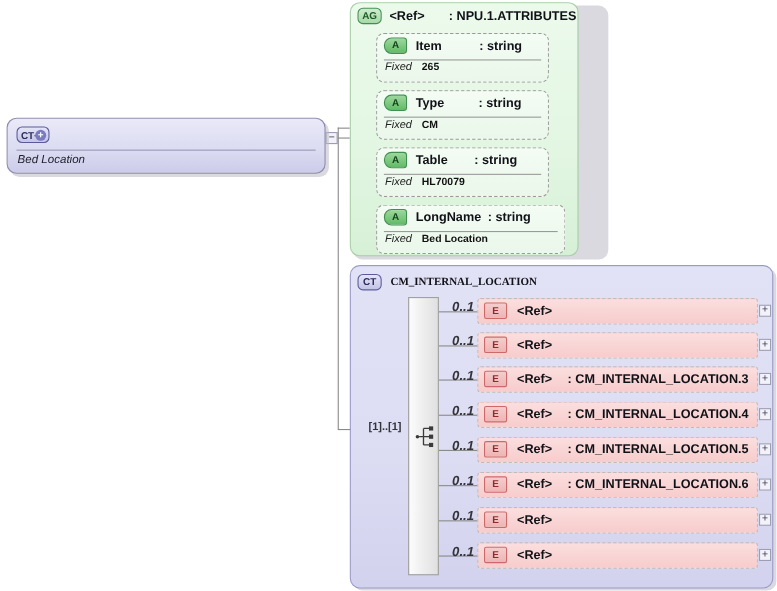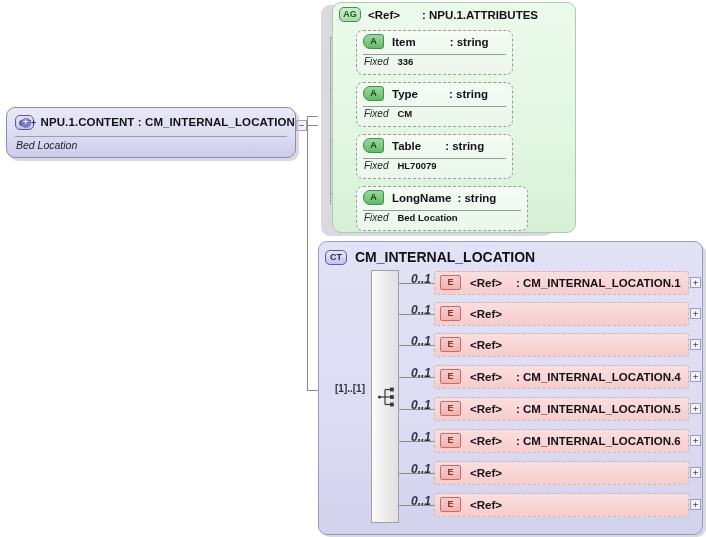--- a/index.html
+++ b/index.html
@@ -125,22 +125,22 @@
     border: 1px solid #cc6a6a;
     border-radius: 2px;
     background: linear-gradient(to bottom,#f5cdcd,#eeb4b4);
     color: #8e2b2b;
     font-size: 9px;
   }
 
   
   .ag-box {
     position: absolute;
-    left: 332px; top: 2px;
-    width: 244px; height: 231px;
+    left: 318px; top: 2px;
+    width: 208px; height: 231px;
     border: 1px solid #a9cfa9;
     border-radius: 9px;
     background: linear-gradient(to bottom,#ecfaec 0%,#e2f6e2 60%,#d6f0d6 100%);
     box-sizing: border-box;
   }
   .ag-header {
     position: absolute;
     left: 6px; top: 4px;
     display: flex; align-items: center;
     white-space: nowrap;
@@ -212,23 +212,24 @@
     box-sizing: border-box;
   }
   .ct-header {
     position: absolute;
     left: 6px; top: 7px;
     display: flex; align-items: center;
     white-space: nowrap;
   }
   .ct-header .t {
     margin-left: 8px;
-    font-size: 14px;
-    font-weight: bold;
-    color: #111118;
+    font-size: 10px;
+    font-weight: bold;
+    color: #111118;
+    font-family: Liberation Serif, serif;
   }
 
   
   .seq-bar {
     position: absolute;
     left: 371px; top: 270px;
     width: 28px; height: 253px;
     border: 1px solid #a0a0a0;
     background: linear-gradient(to right,#fcfcfc 0%,#efefef 45%,#e0e0e0 100%);
     box-sizing: border-box;
@@ -336,21 +337,20 @@
 
   <div class="ln ln-v abs" style="left:399px; top:283px; height:222px;"></div>
 
   <div class="node-shadow" style="left:9px; top:110px; width:290px; height:51px;"></div>
   <div class="ct-root">
     <div class="row1">
       <span class="badge badge-ct-plus">
         <span style="position:absolute;left:3px;top:3px;">CT+</span>
         <span class="plus-dot">+</span>
       </span>
-      <span class="title">NPU.1.CONTENT : CM_INTERNAL_LOCATION</span>
     </div>
     <div class="divider"></div>
     <div class="row2">Bed Location</div>
   </div>
 
   <div class="node-shadow" style="left:321px; top:5px; width:232px; height:231px;"></div>
   <div class="ag-box">
     <div class="ag-header">
       <span class="badge badge-ag">AG</span>
       <span class="t">&lt;Ref&gt;</span>
@@ -359,21 +359,21 @@
 
     <div class="attr-card" style="left:23px; top:27px; width:157px; height:45px;">
       <div class="arow">
         <span class="badge badge-a">A</span>
         <span class="aname">Item</span>
         <span class="atype" style="margin-left:34px;">: string</span>
       </div>
       <div class="adiv"></div>
       <div class="frow">
         <span class="fixed-lbl">Fixed</span>
-        <span class="fixed-val">336</span>
+        <span class="fixed-val">265</span>
       </div>
     </div>
 
     <div class="attr-card" style="left:23px; top:79px; width:157px; height:45px;">
       <div class="arow">
         <span class="badge badge-a">A</span>
         <span class="aname">Type</span>
         <span class="atype" style="margin-left:31px;">: string</span>
       </div>
       <div class="adiv"></div>
@@ -431,41 +431,41 @@
     <rect x="13" y="9.1" width="3.8" height="3.8" fill="#3a3a3a"></rect>
     <rect x="13" y="16.6" width="3.8" height="3.8" fill="#3a3a3a"></rect>
   </svg>
 
   <div class="ln ln-h abs" style="left:399px; top:283px; width:35px;"></div>
   <div class="occ" style="left:411px; top:272px;">0..1</div>
   <div class="el-card" style="top:271px;">
     <div class="inner">
       <span class="badge badge-e">E</span>
       <span class="ref">&lt;Ref&gt;</span>
-      <span class="etype">: CM_INTERNAL_LOCATION.1</span>
     </div>
   </div>
   <div class="expand" style="left:690px; top:277px;">+</div>
 
   <div class="ln ln-h abs" style="left:399px; top:314px; width:35px;"></div>
   <div class="occ" style="left:411px; top:303px;">0..1</div>
   <div class="el-card" style="top:302px;">
     <div class="inner">
       <span class="badge badge-e">E</span>
       <span class="ref">&lt;Ref&gt;</span>
     </div>
   </div>
   <div class="expand" style="left:690px; top:308px;">+</div>
 
   <div class="ln ln-h abs" style="left:399px; top:345px; width:35px;"></div>
   <div class="occ" style="left:411px; top:334px;">0..1</div>
   <div class="el-card" style="top:333px;">
     <div class="inner">
       <span class="badge badge-e">E</span>
       <span class="ref">&lt;Ref&gt;</span>
+      <span class="etype">: CM_INTERNAL_LOCATION.3</span>
     </div>
   </div>
   <div class="expand" style="left:690px; top:339px;">+</div>
 
   <div class="ln ln-h abs" style="left:399px; top:377px; width:35px;"></div>
   <div class="occ" style="left:411px; top:366px;">0..1</div>
   <div class="el-card" style="top:365px;">
     <div class="inner">
       <span class="badge badge-e">E</span>
       <span class="ref">&lt;Ref&gt;</span>

